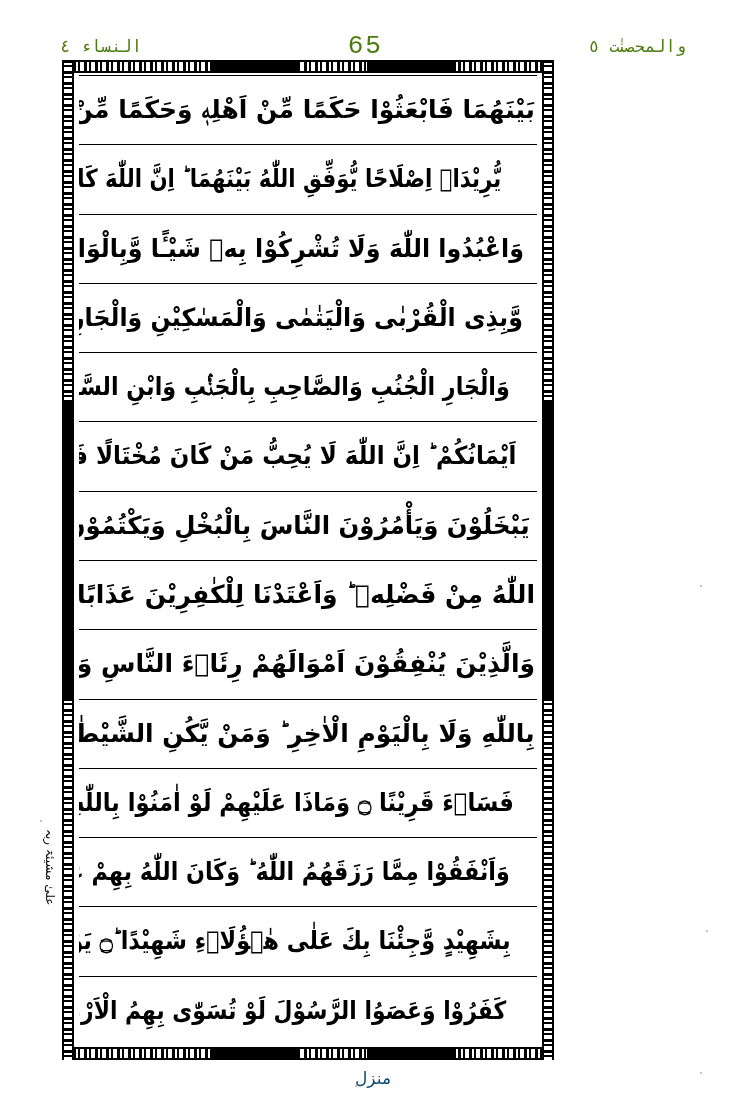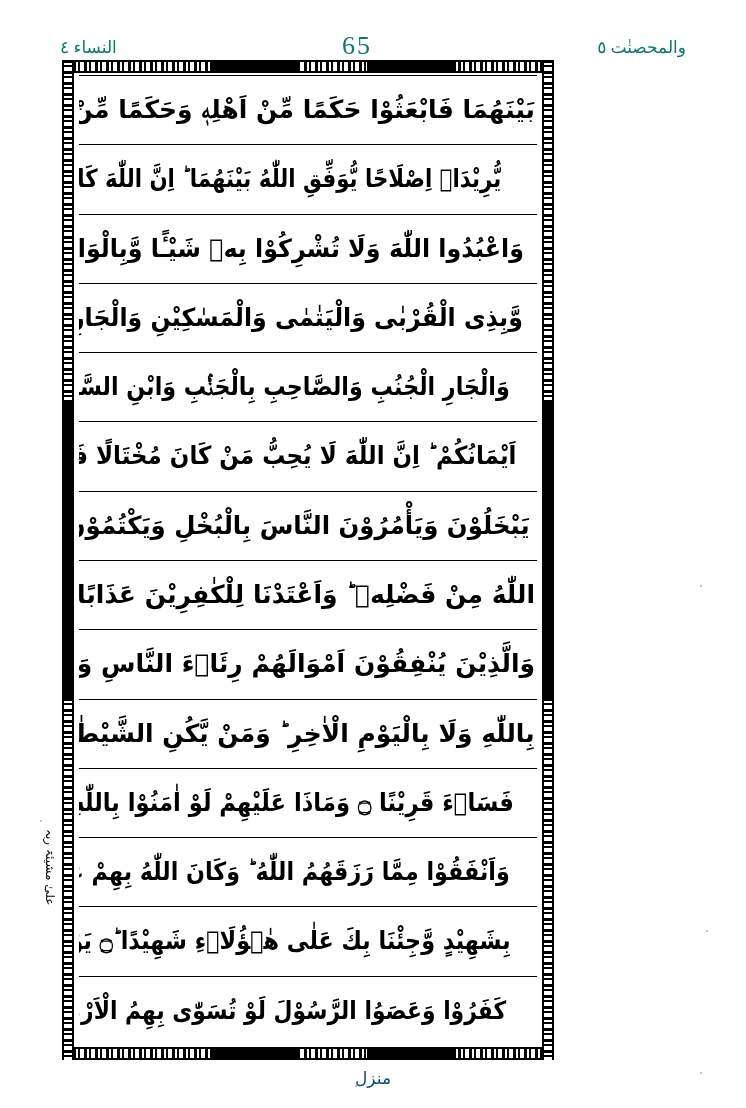--- a/index.html
+++ b/index.html
@@ -28,25 +28,25 @@
     top: 22px;
     left: 60px;
     right: 60px;
     height: 36px;
     display: flex;
     align-items: flex-end;
     justify-content: space-between;
     direction: rtl;
   }
   .hdr-text {
-    font-family: Liberation Serif, serif;
+    font-family: Liberation Mono, monospace;
     font-size: 17px;
     line-height: 1;
     white-space: nowrap;
-    color: #0f766e;
+    color: #4d7c0f;
   }
   .hdr-juz  { transform: translateY(-2px); }
   .hdr-sura { transform: translateY(-2px); }
   .hdr-page {
     font-size: 26px;
     letter-spacing: 2px;
     transform: translateY(1px);
   }
 
   

